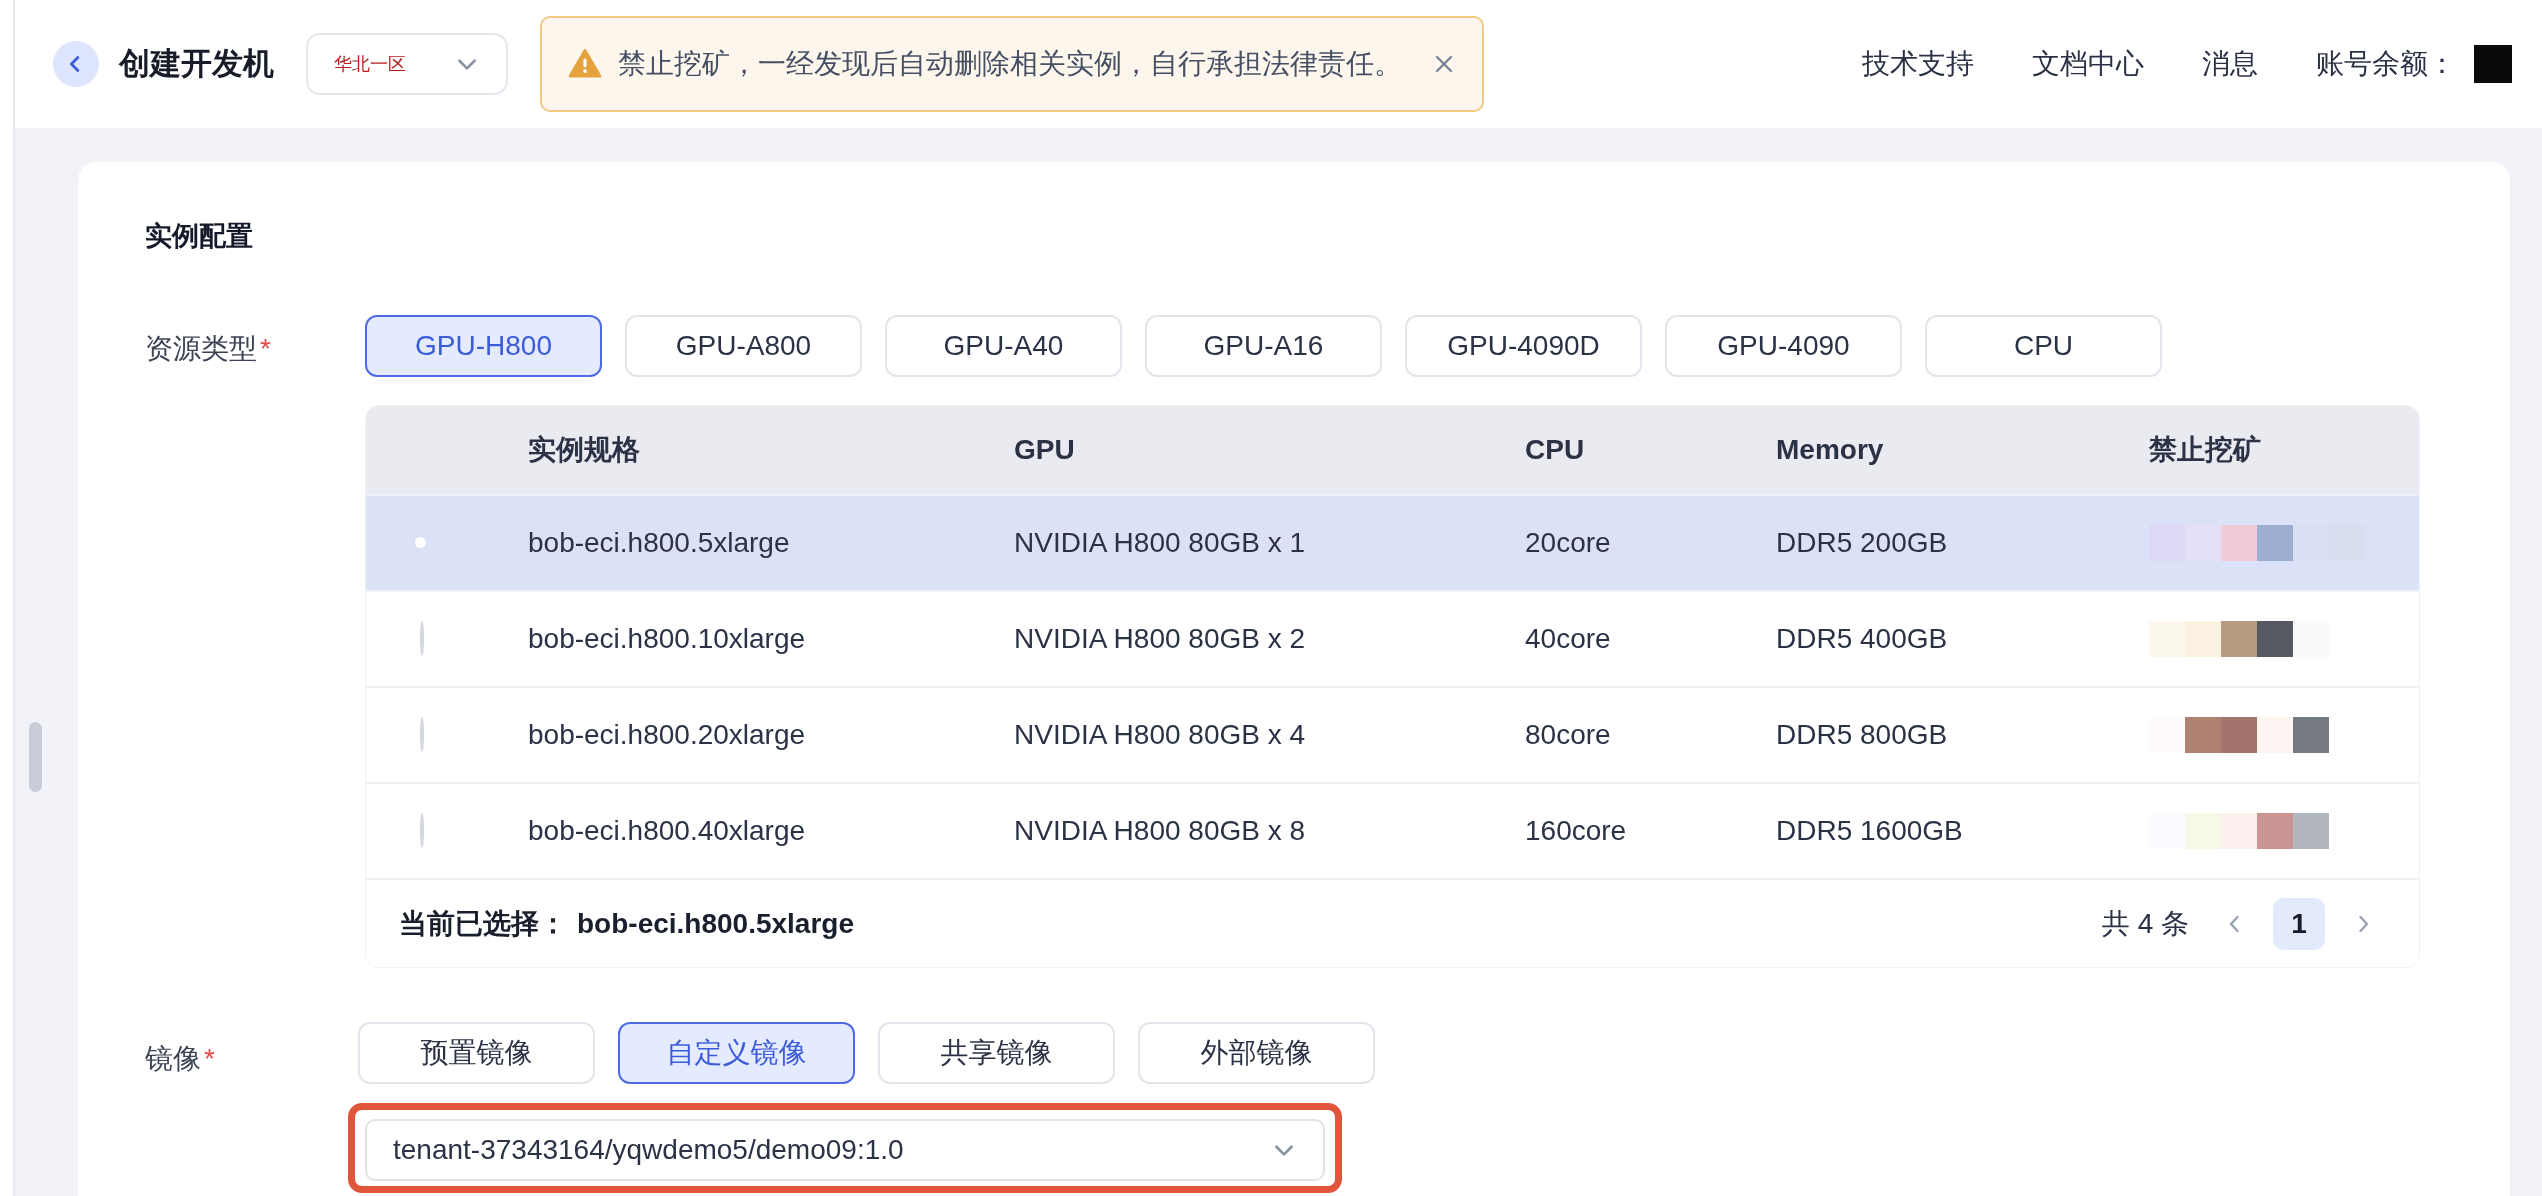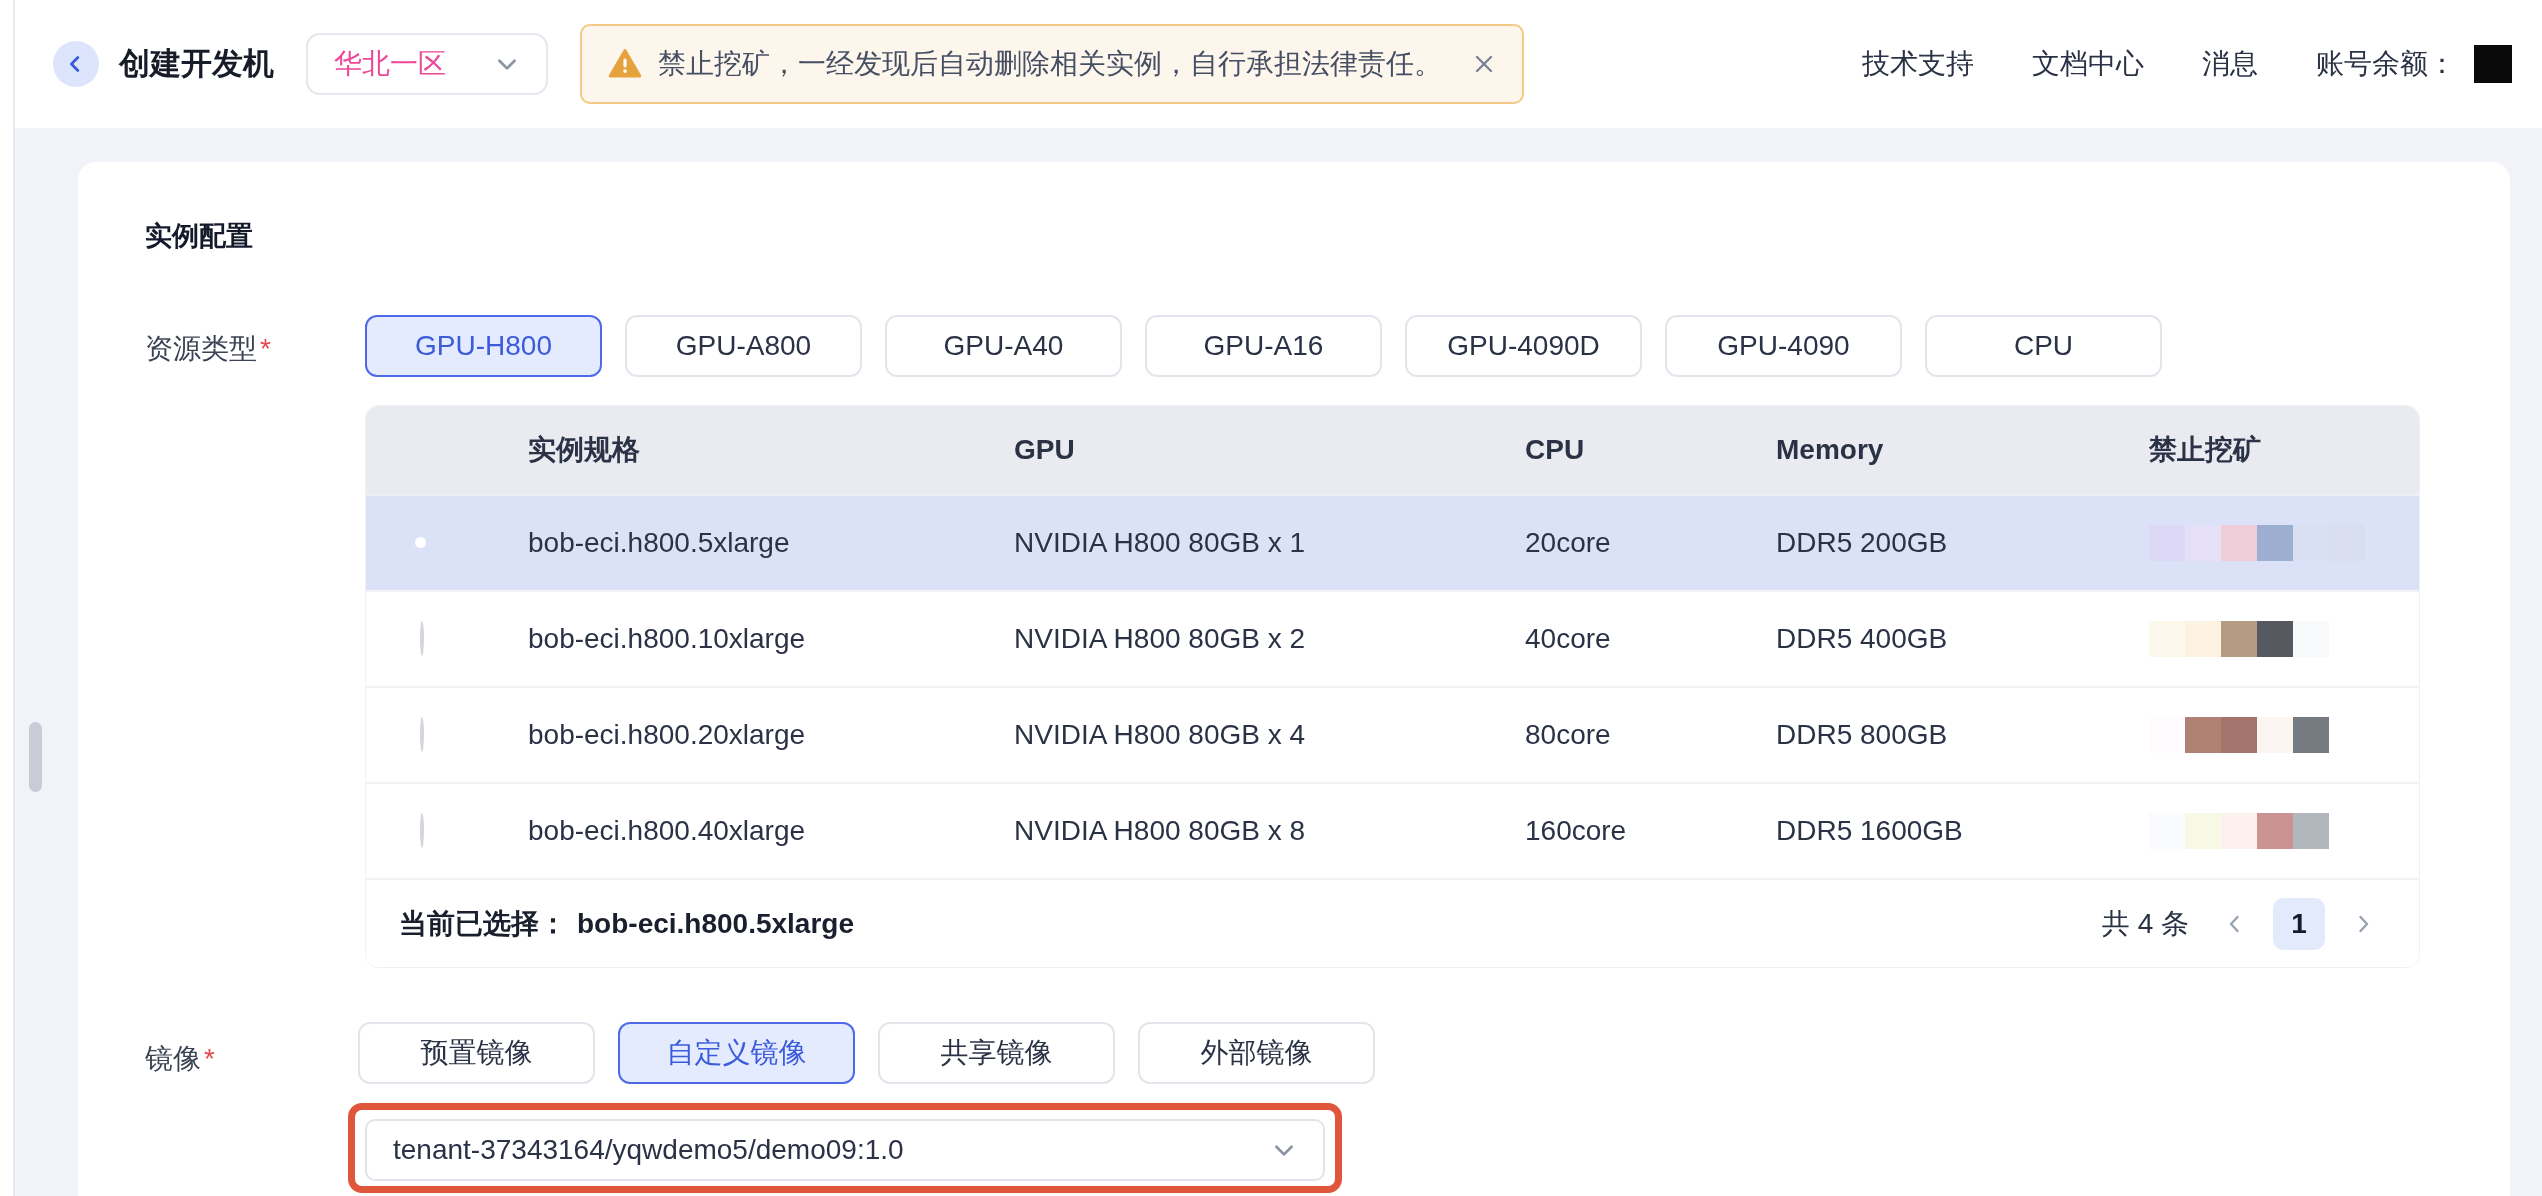--- a/index.html
+++ b/index.html
@@ -10,23 +10,23 @@
   
   .left-divider { position:absolute; left:13px; top:0; width:2px; height:100%; background:#e6e9ef; }
 
   
   .topbar { position:absolute; left:15px; top:0; right:0; height:128px; background:#ffffff;
             display:flex; align-items:center; padding:0 30px 0 38px; }
   .back-btn { width:46px; height:46px; border-radius:50%; background:#dce5fb; display:flex;
               align-items:center; justify-content:center; flex:0 0 auto; cursor:pointer; }
   .page-title { font-size:31px; font-weight:700; color:#171c28; margin-left:20px; white-space:nowrap; }
   .region-pill { margin-left:32px; height:62px; border:2px solid #e4e7ed; border-radius:14px;
-                 display:flex; align-items:center; gap:48px; padding:0 26px; font-size:28px;
-                 color:#ec4899; background:#fff; cursor:pointer; white-space:nowrap; }
-  .warn-banner { margin-left:32px; height:80px; background:#fdf6ec; border:2px solid #f2c987;
+                 display:flex; align-items:center; gap:48px; padding:0 26px; font-size:18px;
+                 color:#b91c1c; background:#fff; cursor:pointer; white-space:nowrap; }
+  .warn-banner { margin-left:32px; height:96px; background:#fdf6ec; border:2px solid #f2c987;
                  border-radius:10px; display:flex; align-items:center; gap:16px; padding:0 26px;
                  font-size:28px; color:#454f63; white-space:nowrap; }
   .warn-close { margin-left:14px; display:flex; align-items:center; cursor:pointer; }
   .topbar-spacer { flex:1; }
   .topbar-links { display:flex; align-items:center; gap:58px; font-size:28px; color:#2b3246; white-space:nowrap; }
   .topbar-link { cursor:pointer; }
   .balance-wrap { display:flex; align-items:center; gap:18px; }
   .balance-redacted { width:38px; height:38px; background:#0a0a0a; }
 
   

